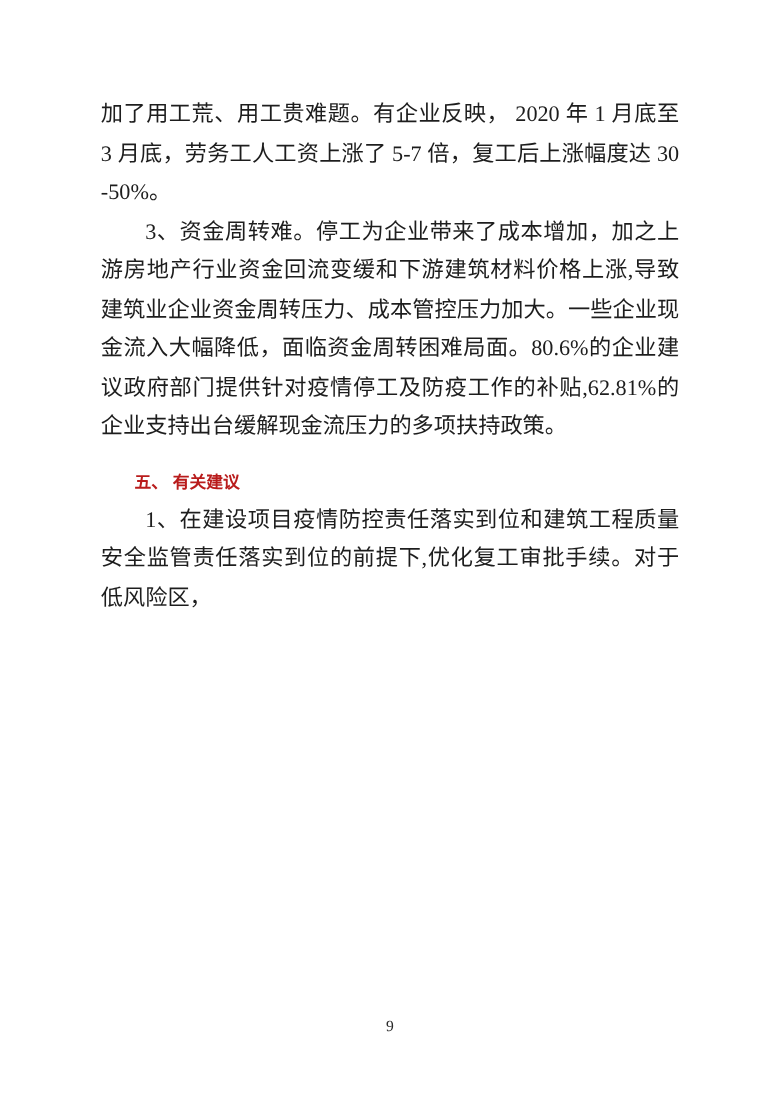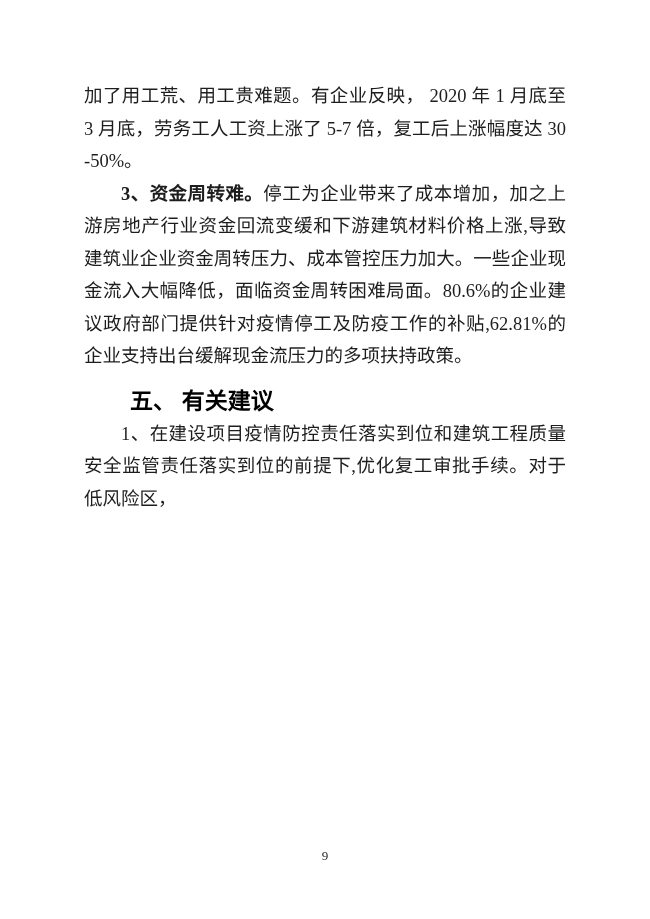--- a/index.html
+++ b/index.html
@@ -32,32 +32,32 @@
     line-height: 32.5px;
     text-align: justify;
     text-justify: inter-character;
     word-break: break-all;
     overflow-wrap: break-word;
   }
   .para.indent {
     text-indent: 2em;
   }
   .para .lead {
-    font-weight: 700;
+    font-weight: 400;
   }
   .gap-sm { margin-top: 7px; }
   .gap-md { margin-top: 11px; }
   .section-heading {
     margin: 13px 0 0 0;
-    font-family: Liberation Serif, serif;
+    font-family: Liberation Sans, sans-serif;
     font-weight: 700;
-    font-size: 23px;
+    font-size: 14px;
     line-height: 32px;
     text-indent: 2em;
-    color: #000000;
+    color: #b91c1c;
   }
   .page-footer {
     position: absolute;
     left: 0;
     top: 846px;
     width: 100%;
     text-align: center;
   }
   .page-number {
     font-size: 13px;

